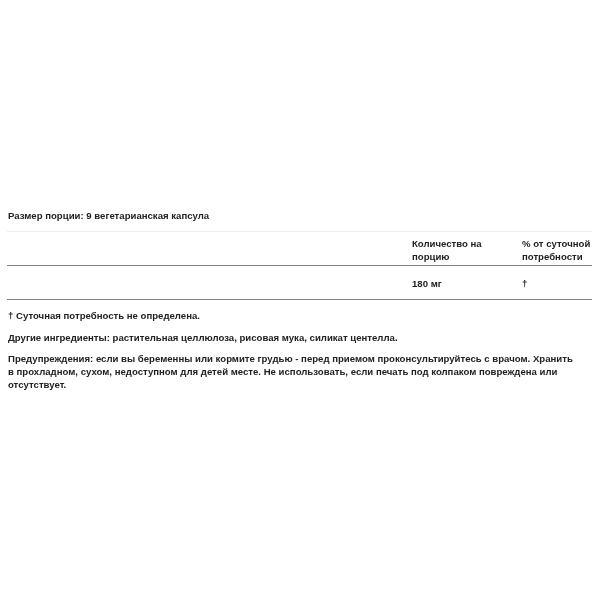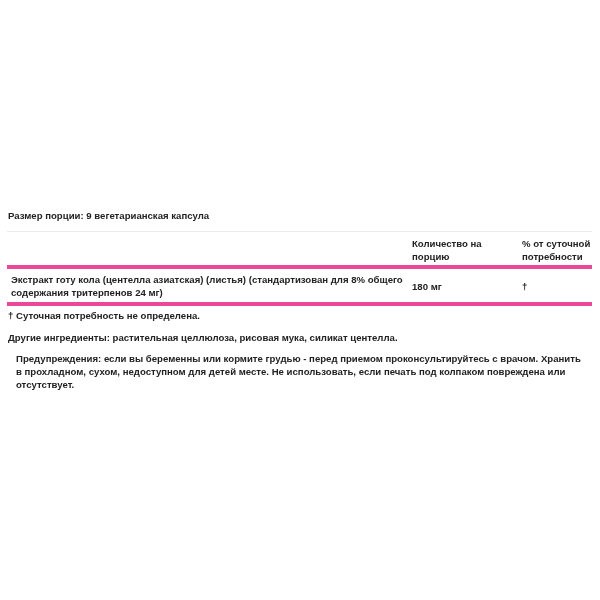--- a/index.html
+++ b/index.html
@@ -26,21 +26,21 @@
     }
     .table {
       position: absolute;
       left: 7px;
       top: 231px;
       width: 585px;
       border-top: 1px solid #ececec;
     }
     .row {
       position: relative;
-      border-bottom: 4px solid #ec4899;
+      border-bottom: 1px solid #ec4899;
     }
     .row.header { height: 33px; }
     .row.data { height: 33px; }
     .cell {
       position: absolute;
     }
     .c-name { left: 4px; width: 395px; }
     .c-amt  { left: 405px; width: 82px; }
     .c-dv   { left: 478px; width: 90px; margin-left: 37px; }
     .row.header .cell { top: 5px; }
@@ -48,38 +48,37 @@
     .row.data .c-amt, .row.data .c-dv { top: 11px; }
     .note {
       position: absolute;
       left: 8px;
       white-space: nowrap;
     }
     .footnote { top: 309px; }
     .other { top: 331px; }
     .warning {
       position: absolute;
-      left: 16px;
+      left: 8px;
       top: 352px;
       width: 570px;
     }
   </style>
 </head>
 <body>
 
 <div class="serving">Размер порции: 9 вегетарианская капсула</div>
 
 <div class="table">
   <div class="row header">
     <div class="cell c-name"></div>
     <div class="cell c-amt">Количество на порцию</div>
     <div class="cell c-dv">% от суточной потребности</div>
   </div>
   <div class="row data">
-    <div class="cell c-name">Экстракт готу кола (центелла азиатская) (листья) (стандартизован для 8% общего содержания тритерпенов 24 мг)</div>
     <div class="cell c-amt">180 мг</div>
     <div class="cell c-dv">†</div>
   </div>
 </div>
 
 <div class="note footnote">† Суточная потребность не определена.</div>
 <div class="note other">Другие ингредиенты: растительная целлюлоза, рисовая мука, силикат центелла.</div>
 <div class="warning">Предупреждения: если вы беременны или кормите грудью - перед приемом проконсультируйтесь с врачом. Хранить в прохладном, сухом, недоступном для детей месте. Не использовать, если печать под колпаком повреждена или отсутствует.</div>
 
 </body></html>

